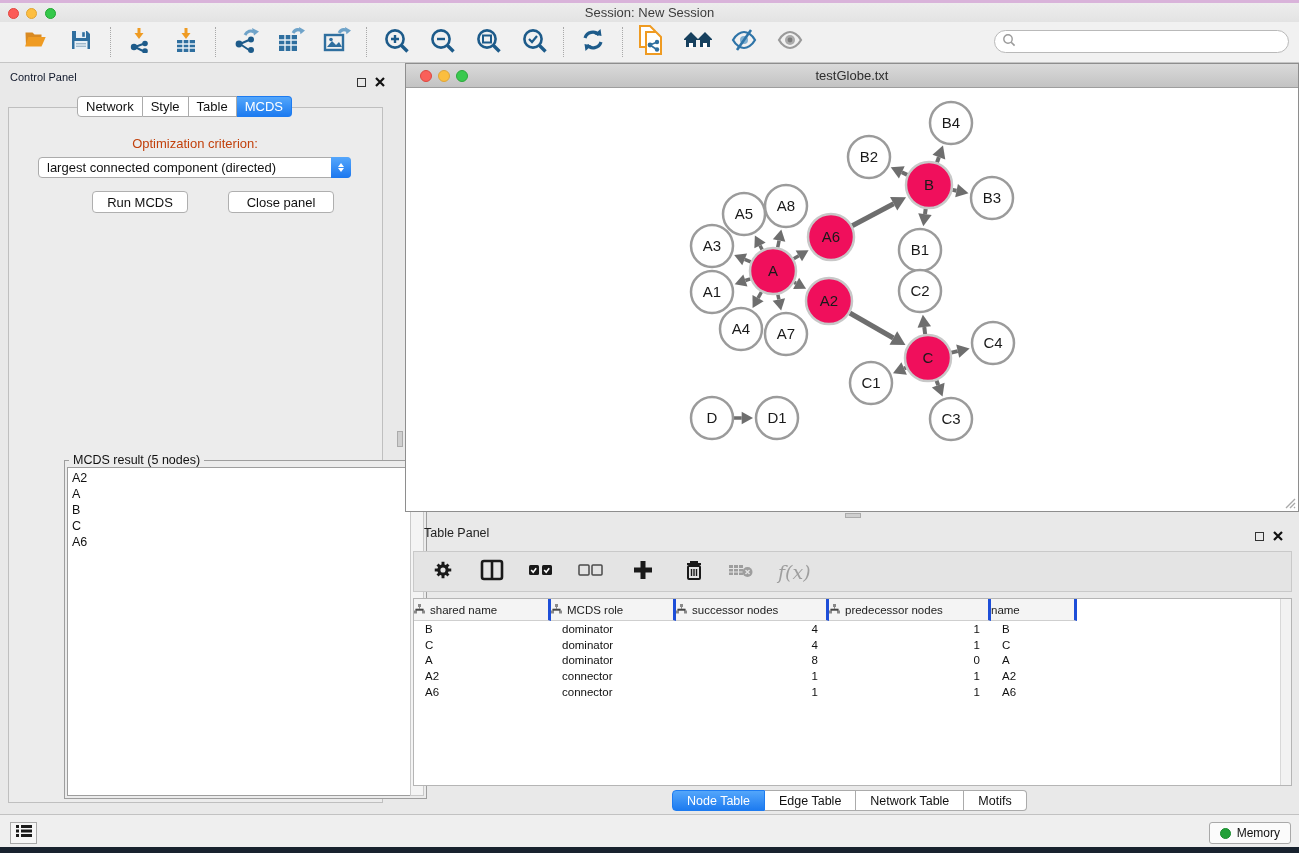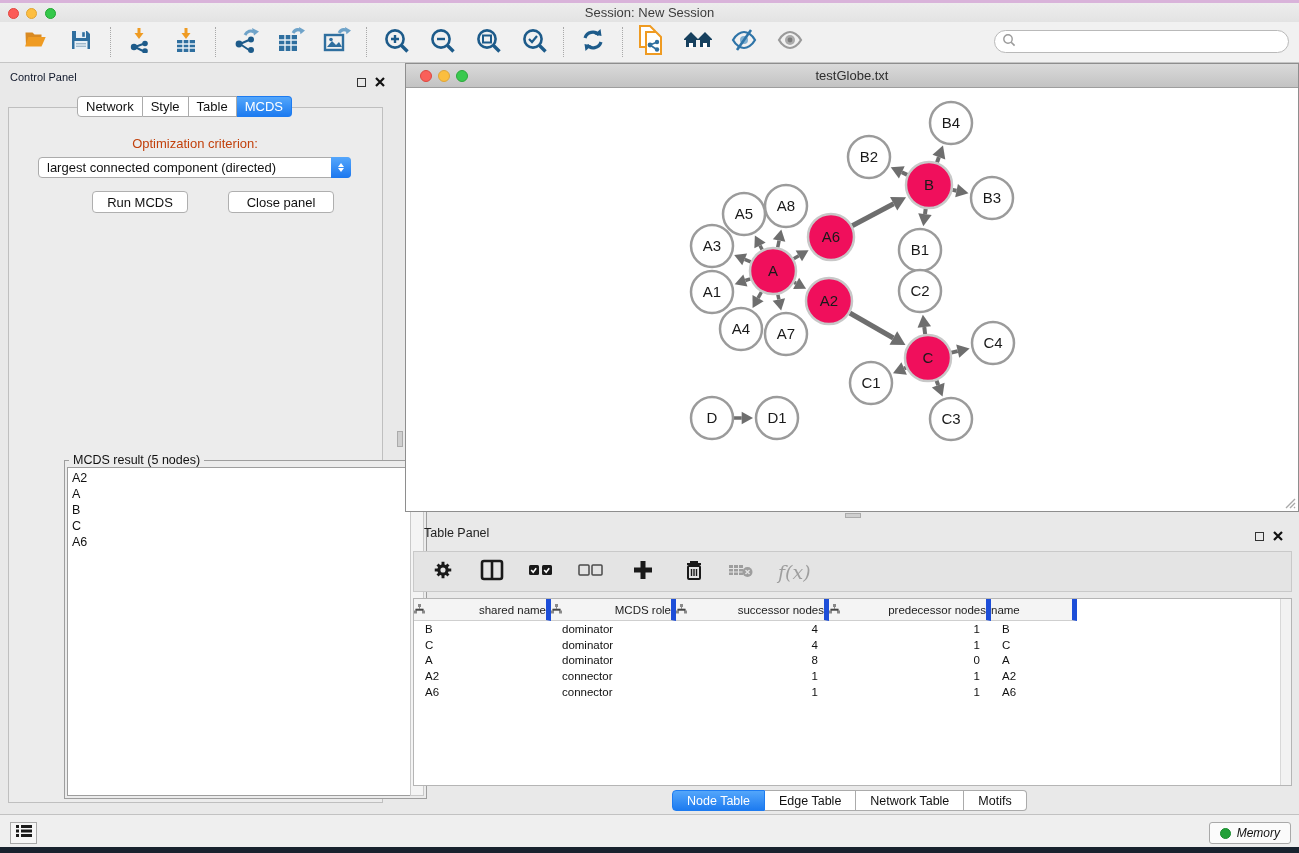--- a/index.html
+++ b/index.html
@@ -80,37 +80,37 @@
   
   .tpanel-title { position:absolute; left:424px; top:526px; font-size:12.5px; color:#222; }
   .tp-icons { left:1255px; top:527px; }
   .tp-toolbar { position:absolute; left:413px; top:551px; width:879px; height:41px; background:#E4E4E4;
                 border:1px solid #C9C9C9; display:flex; align-items:center; gap:24px; padding-left:14px; }
   .tp-btn { width:26px; height:26px; display:flex; align-items:center; justify-content:flex-end; }
   .fx { font-family:"DejaVu Serif",serif; font-style:italic; font-size:19px; color:#9E9E9E; }
   .dtable { position:absolute; left:413px; top:598px; width:879px; height:188px; background:#FFF;
             border:1px solid #B5B5B5; }
   .thead { display:flex; height:22px; }
-  .th { background:#F4F4F4; border-right:5px solid #1d4ed8; border-bottom:1px solid #CFCFCF;
-        font-size:11.5px; color:#222; display:flex; align-items:center; justify-content:space-between; gap:5px; }
+  .th { background:#F4F4F4; border-right:3px solid #1d4ed8; border-bottom:1px solid #CFCFCF;
+        font-size:11.5px; color:#222; display:flex; align-items:center; justify-content:flex-start; gap:5px; }
   .tr { display:flex; height:15.8px; align-items:center; }
   .td { font-size:11.5px; color:#111; padding-left:11px; white-space:nowrap; }
   .col0 { width:137px; } .col1 { width:125px; } .col2 { width:153px; } .col3 { width:162px; } .col4 { width:86px; }
   .td.col2, .td.col3 { text-align:right; padding-left:0; padding-right:11px; }
   .table-scroll { position:absolute; right:0; top:0; width:11px; bottom:0; background:#F2F2F2; border-left:1px solid #D8D8D8; }
   .bottom-tabs { position:absolute; left:672px; top:790px; height:21px; display:flex; }
   .btab { height:21px; padding:0 14px; background:#FFF; border:1px solid #ABABAB; border-left:none;
           font-size:12.5px; color:#111; display:flex; align-items:center; }
   .btab:first-child { border-left:1px solid #ABABAB; border-radius:4px 0 0 4px; }
   .btab:last-child { border-radius:0 4px 4px 0; }
   .btab.active { background:linear-gradient(#53A6FB,#1D7BF0); border-color:#1D7BF0; color:#FFF; }
 
   
   .statusbar { position:absolute; left:0; top:814px; width:1299px; height:33px; background:#EFEFEF;
-               border-top:1px solid #C2C2C2;font-style:italic; }
+               border-top:1px solid #C2C2C2; }
   .console-btn { position:absolute; left:10px; top:7px; width:27px; height:22px; background:#F6F6F6;
                  border:1px solid #A9A9A9; display:flex; align-items:center; justify-content:center; }
   .memory-btn { position:absolute; right:8px; top:7px; height:22px; padding:0 10px; background:#FBFBFB;
                 border:1px solid #A9A9A9; border-radius:3px; display:flex; align-items:center; gap:6px; }
   .memory-dot { width:11px; height:11px; border-radius:50%; background:#21A038; border:1px solid #178A2C; }
   .memory-label { font-size:12px; color:#111; }
   .desktop-strip { position:absolute; left:0; top:847px; width:1299px; height:6px; background:#18222E; }
 </style>
 </head>
 <body>

